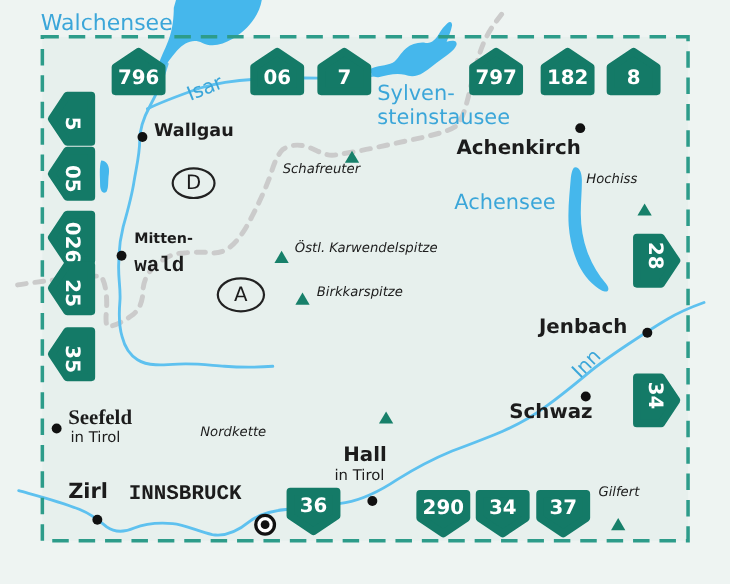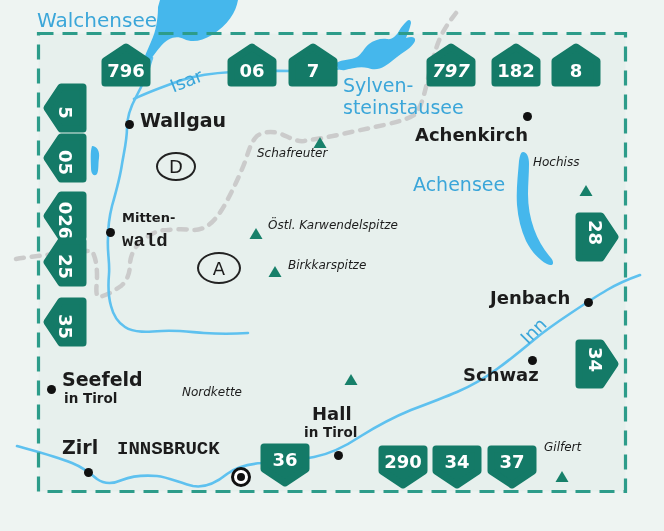--- a/index.html
+++ b/index.html
@@ -2,21 +2,21 @@
 <html><head>
 <meta charset="utf-8">
 <style>
   html,body{margin:0;padding:0;}
   body{width:664px;height:531px;position:relative;overflow:hidden;
        background:#eef4f2;font-family:"DejaVu Sans",sans-serif;}
   #stage{position:absolute;inset:0;width:664px;height:531px;}
   svg.baselayer{position:absolute;left:0;top:0;}
   .lbl{position:absolute;color:#1c1c1c;font-size:18px;line-height:1.05;white-space:nowrap;}
   .town{font-weight:700;}
-  .town-sub{font-weight:700;font-size:13.5px;}
+  .town-sub{font-weight:400;font-size:13.5px;}
   .mtn{font-style:italic;font-size:12px;}
   .water{color:#3ba6d9;font-size:19px;}
   .range{letter-spacing:6px;font-size:18px;}
   .dot{position:absolute;width:9px;height:9px;border-radius:50%;background:#111;}
   .citymark{position:absolute;width:20px;height:20px;border-radius:50%;
             border:3.5px solid #111;background:#fff;box-sizing:border-box;}
   .citymark i{position:absolute;left:50%;top:50%;width:8px;height:8px;margin:-4px 0 0 -4px;
               border-radius:50%;background:#111;}
   .badge{position:absolute;}
   .badge svg{position:absolute;left:0;top:0;}
@@ -97,21 +97,21 @@
         <path d="M27,5 L48,19 L48,41 L6,41 L6,19 Z" fill="#147a67" stroke="#147a67" stroke-width="7" stroke-linejoin="round"></path>
       </svg>
     <span>06</span>
   </div>
   <div class="badge up" style="left:286px;top:42px;width:54px;height:48px;">
     <svg width="54" height="48">
         <path d="M27,5 L48,19 L48,41 L6,41 L6,19 Z" fill="#147a67" stroke="#147a67" stroke-width="7" stroke-linejoin="round"></path>
       </svg>
     <span>7</span>
   </div>
-  <div class="badge up" style="left:424px;top:42px;width:54px;height:48px;font-style:italic;">
+  <div class="badge up" style="left:424px;top:42px;width:54px;height:48px;">
     <svg width="54" height="48">
         <path d="M27,5 L48,19 L48,41 L6,41 L6,19 Z" fill="#147a67" stroke="#147a67" stroke-width="7" stroke-linejoin="round"></path>
       </svg>
     <span>797</span>
   </div>
   <div class="badge up" style="left:489px;top:42px;width:54px;height:48px;">
     <svg width="54" height="48">
         <path d="M27,5 L48,19 L48,41 L6,41 L6,19 Z" fill="#147a67" stroke="#147a67" stroke-width="7" stroke-linejoin="round"></path>
       </svg>
     <span>182</span>
@@ -200,37 +200,37 @@
   <div class="lbl water" style="left:520px;top:322px;transform:rotate(-45deg);font-size:18px;">Inn</div>
 
   <div class="oval" style="left:156px;top:152px;width:40px;height:29px;">
     <span>D</span>
   </div>
   <div class="oval" style="left:197px;top:252px;width:44px;height:32px;">
     <span>A</span>
   </div>
 
   <span class="dot" style="left:125px;top:120px;"></span>
-  <div class="lbl town" style="left:140px;top:111px;font-size:19px;">Wallgau</div>
+  <div class="lbl town" style="left:140px;top:111px;font-size:16px;">Wallgau</div>
 
   <span class="dot" style="left:106px;top:228px;"></span>
   <div class="lbl town" style="left:122px;top:211px;font-size:13px;">Mitten-</div>
   <div class="lbl town" style="left:122px;top:232px;font-size:19px;font-family:Liberation Mono, monospace;">wald</div>
 
   <span class="dot" style="left:523px;top:112px;"></span>
   <div class="lbl town" style="left:415px;top:126px;">Achenkirch</div>
 
   <span class="dot" style="left:584px;top:298px;"></span>
   <div class="lbl town" style="left:490px;top:289px;">Jenbach</div>
 
   <span class="dot" style="left:528px;top:356px;"></span>
   <div class="lbl town" style="left:463px;top:366px;">Schwaz</div>
 
   <span class="dot" style="left:47px;top:385px;"></span>
-  <div class="lbl town" style="left:62px;top:370px;font-size:19px;">Seefeld</div>
+  <div class="lbl town" style="left:62px;top:370px;font-size:19px;font-family:Liberation Serif, serif;">Seefeld</div>
   <div class="lbl town-sub lbl" style="left:64px;top:391px;position:absolute;">in Tirol</div>
 
   <span class="dot" style="left:84px;top:468px;"></span>
   <div class="lbl town" style="left:62px;top:438px;font-size:19px;">Zirl</div>
 
   <div class="citymark" style="left:231px;top:467px;">
       <i></i>
     </div>
   <div class="lbl town" style="left:117px;top:440px;font-size:19px;font-family:Liberation Mono, monospace;">INNSBRUCK</div>
 

